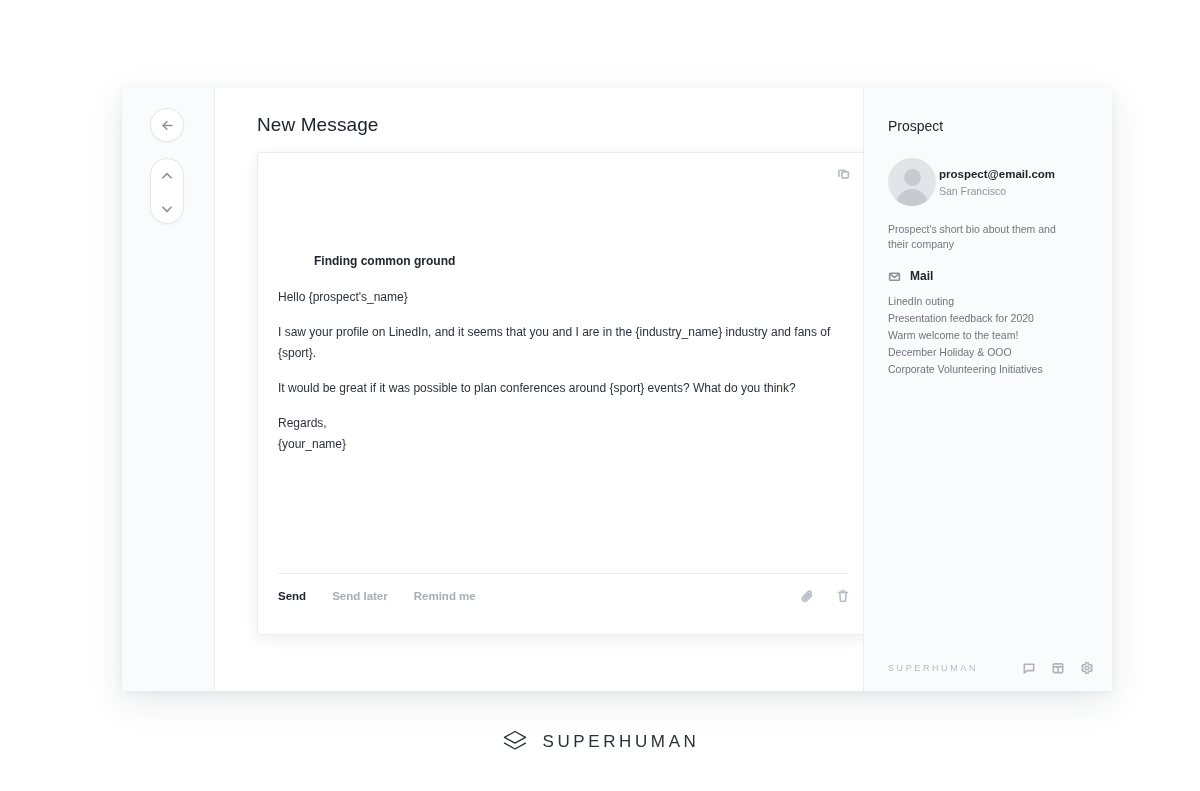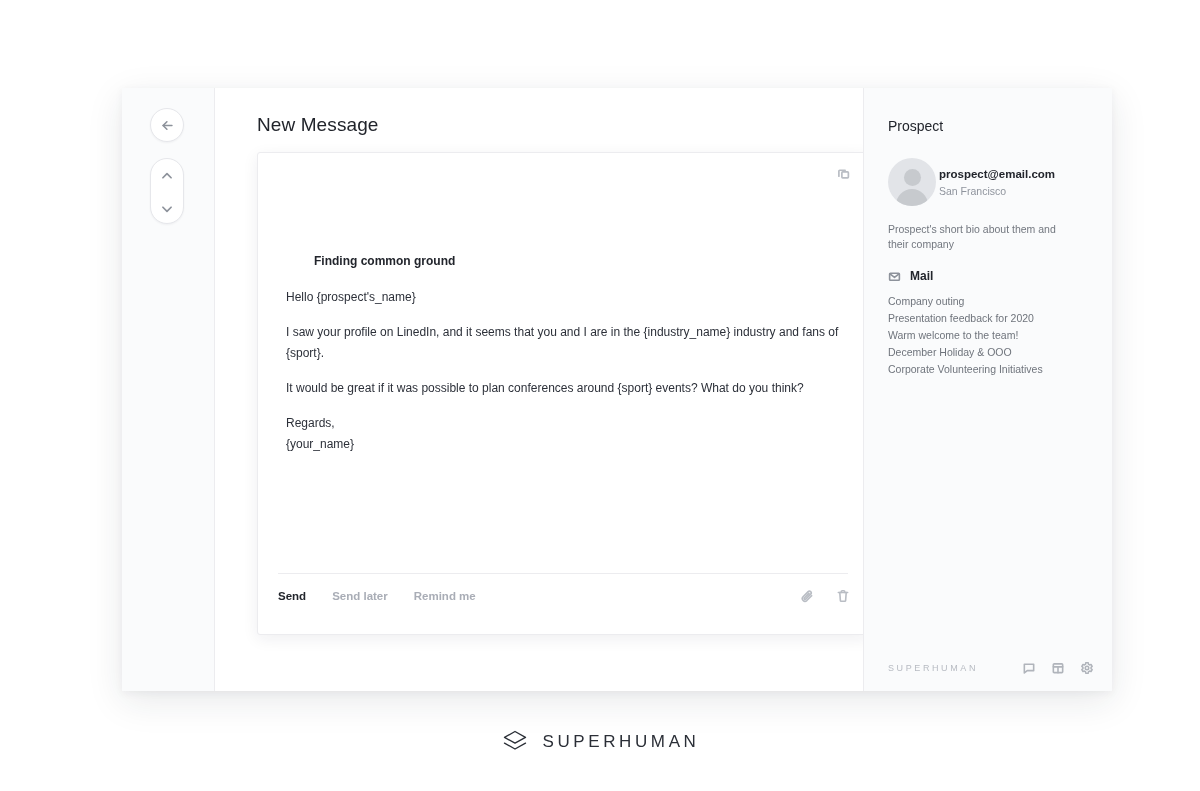--- a/index.html
+++ b/index.html
@@ -152,21 +152,21 @@
 
   .body {
     position: absolute;
     left: 20px;
     top: 134px;
     right: 24px;
     font-size: 12px;
     line-height: 21px;
     color: #2c3039;
   }
-  .body p { margin: 0 0 14px 8px; }
+  .body p { margin: 0 0 14px 0; }
   .body p:last-child { margin-bottom: 0; }
 
   .card-divider {
     position: absolute;
     left: 20px;
     right: 20px;
     top: 420px;
     height: 1px;
     background: #ececef;
   }
@@ -441,21 +441,21 @@
         <span>
           <svg class="ico" width="13" height="13" viewBox="0 0 24 24" fill="none" stroke="#8d929b" stroke-width="1.6" stroke-linecap="round" stroke-linejoin="round">
             <rect x="3" y="6" width="18" height="13" rx="1.5"></rect>
             <polyline points="3.6 7 12 13.5 20.4 7"></polyline>
           </svg>
         </span>
         <span class="mail-head-label">Mail</span>
       </div>
 
       <div class="mail-list">
-        <div class="mail-item">Company outing</div>
+        <div class="mail-item">LinedIn outing</div>
         <div class="mail-item">Presentation feedback for 2020</div>
         <div class="mail-item">Warm welcome to the team!</div>
         <div class="mail-item">December Holiday &amp; OOO</div>
         <div class="mail-item">Corporate Volunteering Initiatives</div>
       </div>
 
       <div class="sb-footer">
         <div class="sb-brand">SUPERHUMAN</div>
         <div class="sb-footer-icons">
           <span>

